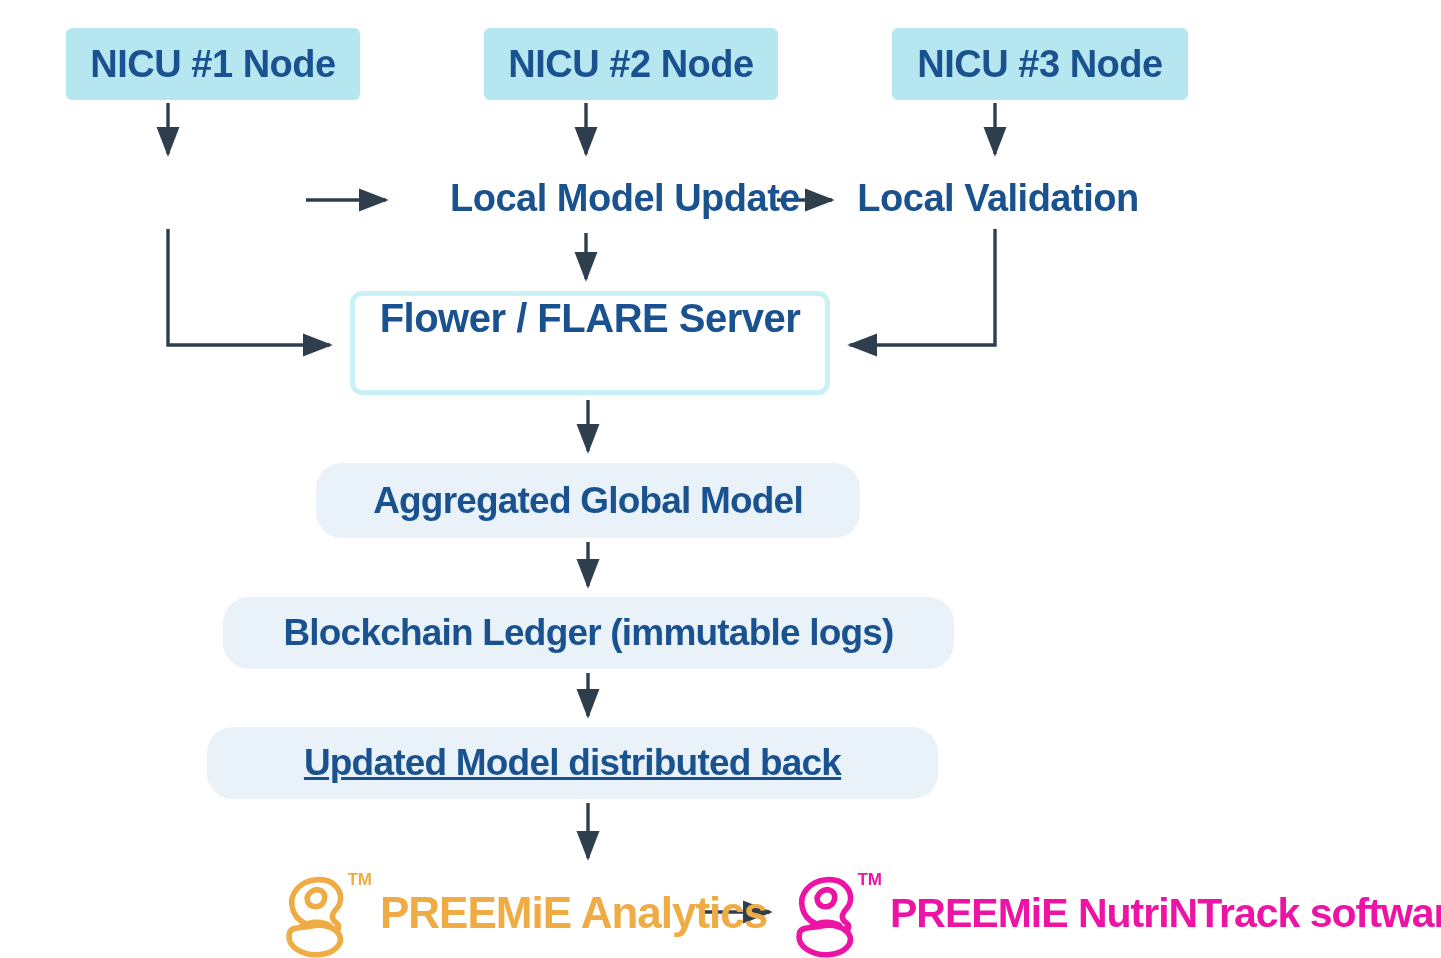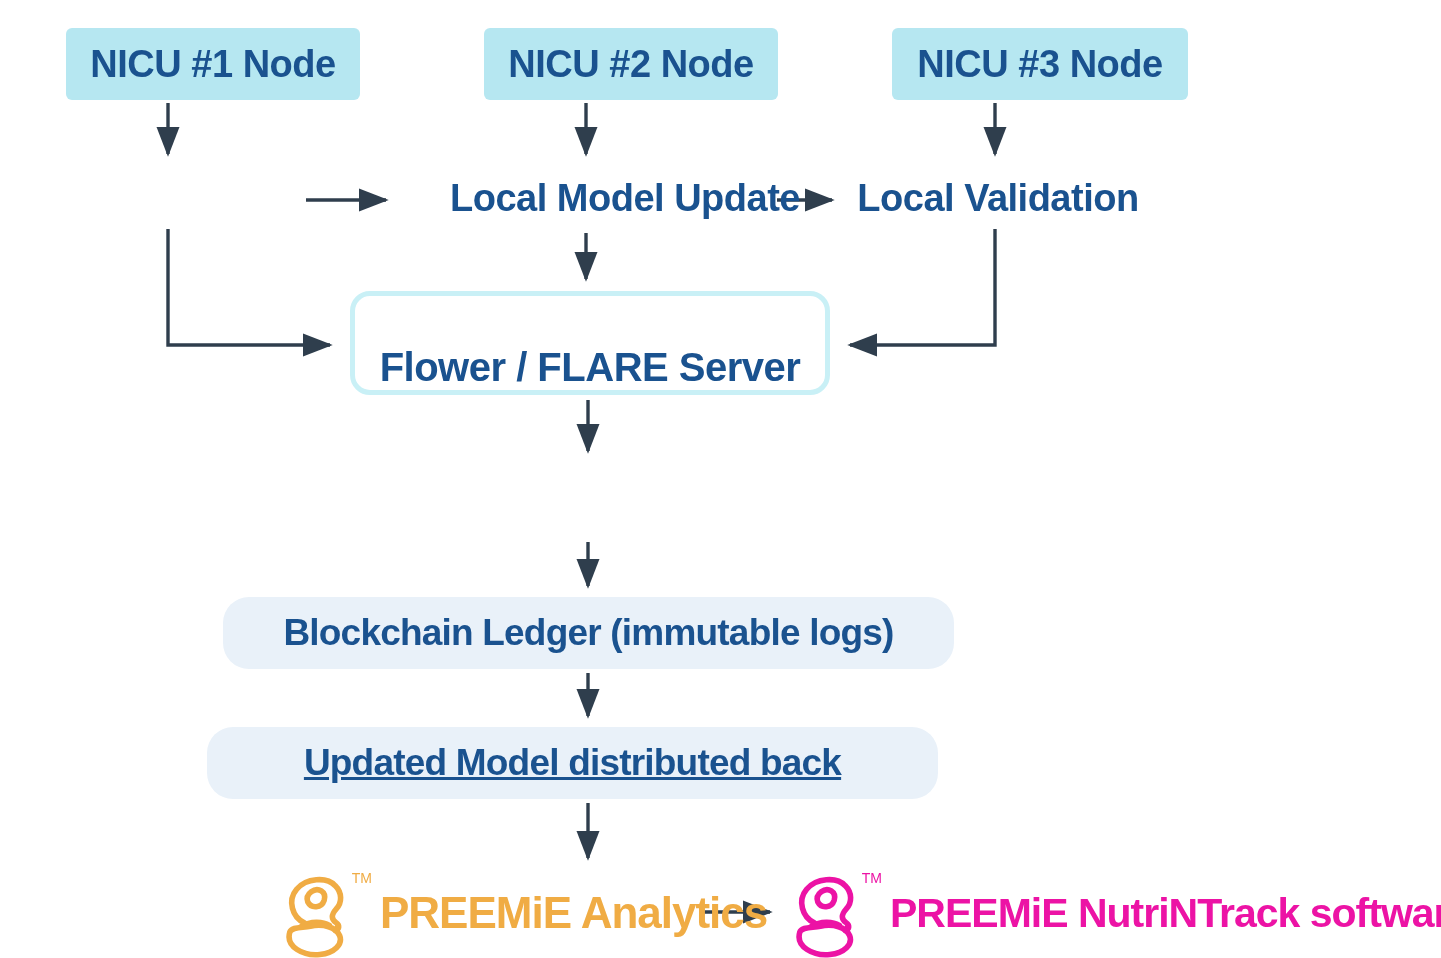--- a/index.html
+++ b/index.html
@@ -27,39 +27,39 @@
     display:flex;align-items:center;justify-content:center;
     font-weight:bold;font-size:38px;letter-spacing:-0.5px;margin-left:44px;
   }
   .step-label{
     position:absolute;top:177px;transform:translateX(-50%);
     font-weight:bold;font-size:38px;letter-spacing:-0.5px;white-space:nowrap;
   }
   .server-box{
     position:absolute;left:350px;top:291px;width:480px;height:104px;
     box-sizing:border-box;background:#ffffff;
-    border:5px solid var(--server-border);border-radius:20px;
-    display:flex;align-items:flex-end;justify-content:center;
+    border:5px solid var(--server-border);border-radius:12px;
+    display:flex;align-items:flex-start;justify-content:center;
     font-weight:bold;font-size:40px;letter-spacing:-0.5px;
   }
   .stage-box{
     position:absolute;background:var(--stage-fill);border-radius:26px;
     display:flex;align-items:center;justify-content:center;
     font-weight:bold;font-size:37px;letter-spacing:-0.8px;white-space:nowrap;
   }
   .stage-agm{left:316px;top:463px;width:544px;height:75px;}
   .stage-ledger{left:223px;top:597px;width:731px;height:72px;text-align:right;}
   .stage-updated{left:207px;top:727px;width:731px;height:72px;text-decoration:underline;}
   .logo{position:absolute;display:flex;align-items:center;}
   .logo-analytics{left:276px;top:870px;color:var(--analytics-orange);}
   .logo-nutritrack{left:786px;top:870px;color:var(--nutritrack-pink);}
   .logo-mark{position:relative;width:104px;height:86px;flex:0 0 auto;}
   .logo-mark svg{position:absolute;left:0;top:2px;}
   .logo-tm{
-    position:absolute;right:8px;top:0;font-size:14px;font-weight:normal;letter-spacing:0;
+    position:absolute;right:8px;top:0;font-size:17px;font-weight:bold;letter-spacing:0;
   }
   .logo-text{
     font-weight:bold;white-space:nowrap;letter-spacing:-1px;margin-left:0;
   }
   .logo-analytics .logo-text{font-size:44px;}
   .logo-nutritrack .logo-text{font-size:41px;}
 </style>
 </head>
 <body>
 
@@ -96,20 +96,23 @@
     <span>NICU #3 Node</span>
   </div>
 
   <div class="step-label" style="left:585px;margin-left:40px;">Local Model Update</div>
   <div class="step-label" style="left:998px;">Local Validation</div>
 
   <div class="server-box">
     <span>Flower / FLARE Server</span>
   </div>
 
+  <div class="stage-box stage-agm">
+    <span>Aggregated Global Model</span>
+  </div>
   <div class="stage-box stage-ledger">
     <span>Blockchain Ledger (immutable logs)</span>
   </div>
   <div class="stage-box stage-updated">
     <span>Updated Model distributed back</span>
   </div>
 
   <div class="logo logo-analytics">
     <span class="logo-mark">
       <svg width="86" height="86" viewBox="0 0 100 100">

